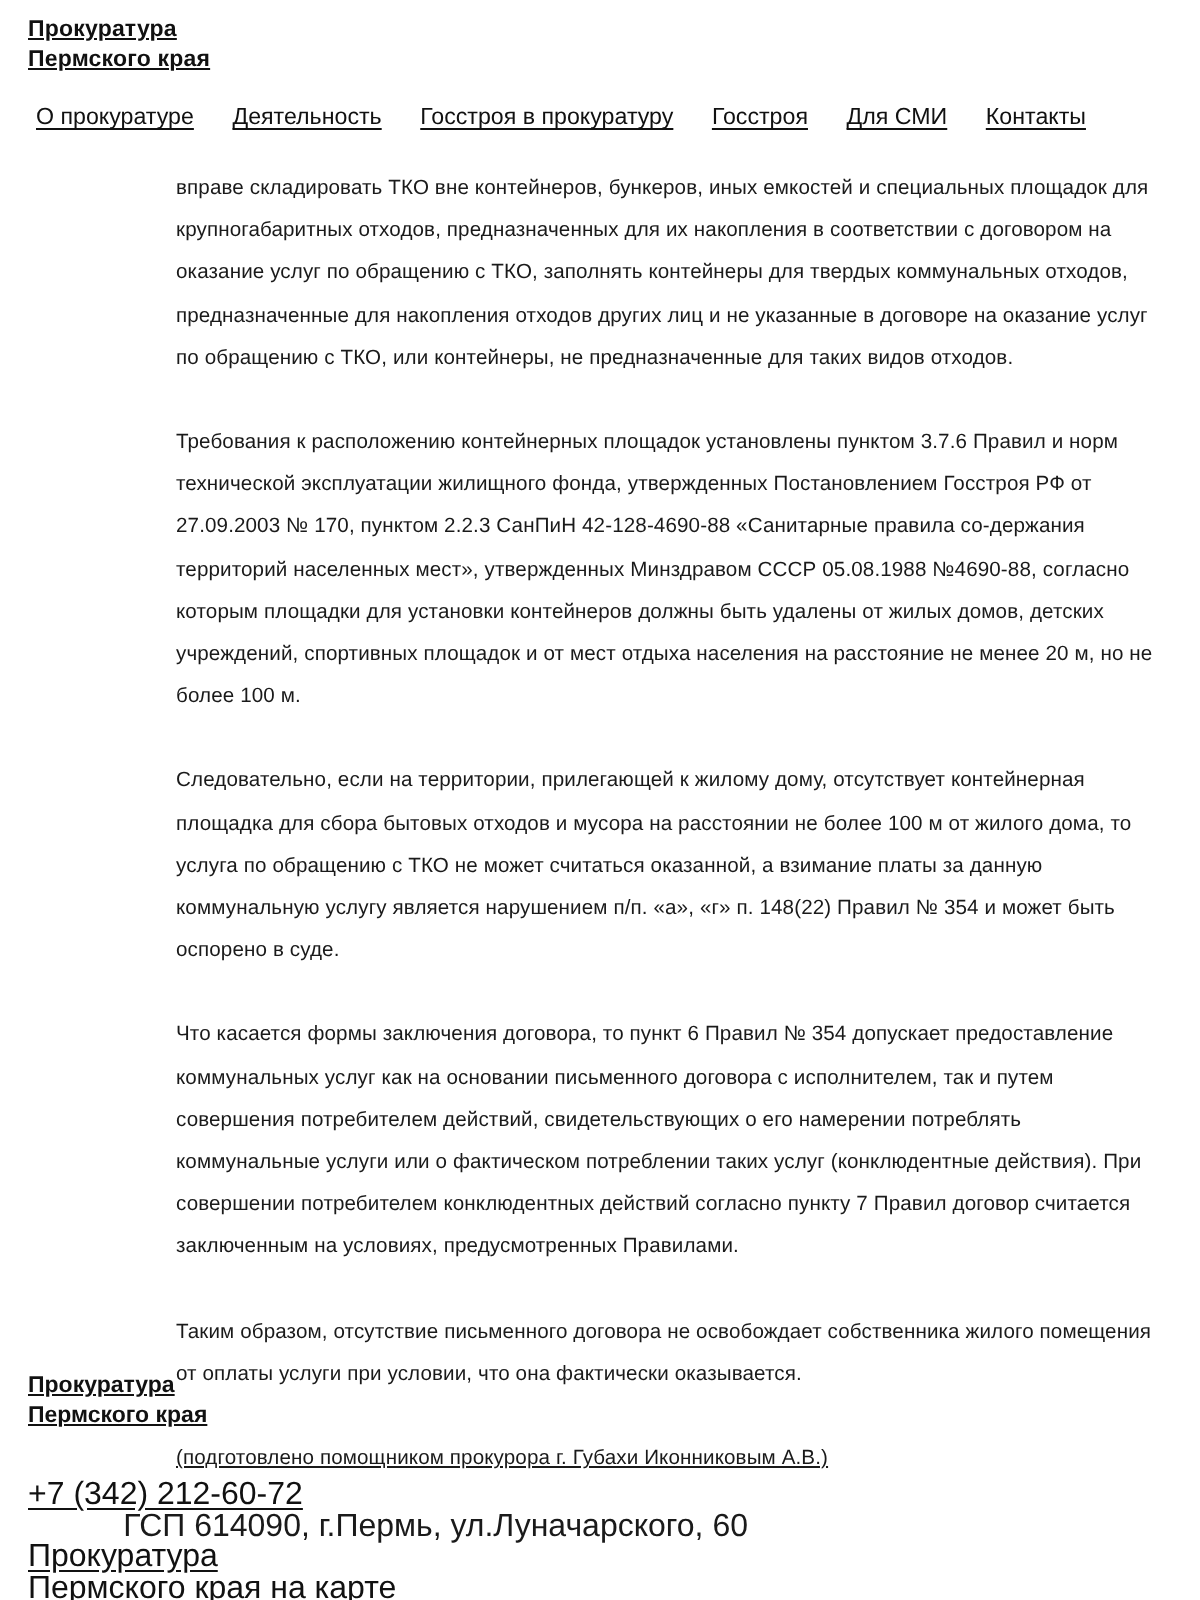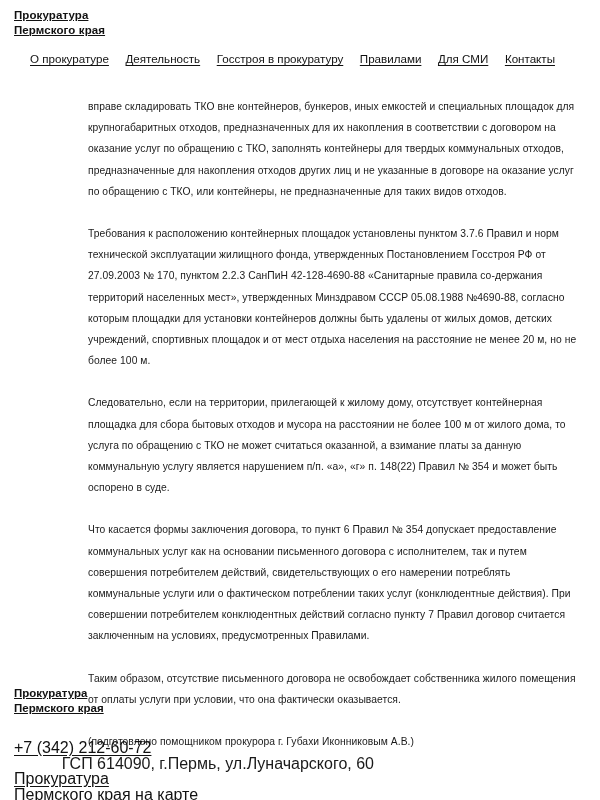--- a/index.html
+++ b/index.html
@@ -46,21 +46,21 @@
     letter-spacing: 0.1px;
     text-decoration: underline;
     text-underline-offset: 1px;
     color: #111;
     width: max-content;
   }
 
   
   .main-nav {
     position: absolute;
-    left: 16px;
+    left: 4px;
     top: 48px;
     width: 553px;
     height: 22px;
     box-sizing: border-box;
     padding-left: 14px;
     display: flex;
     align-items: center;
     justify-content: space-between;
     padding-right: 14px;
   }
@@ -71,34 +71,35 @@
     text-decoration: underline;
     text-underline-offset: 2px;
     white-space: nowrap;
     cursor: pointer;
   }
 
   
   .content {
     position: absolute;
     left: 88px;
-    top: 96px;
+    top: 84px;
     width: 496px;
   }
   .para {
     font-size: 10.3px;
     line-height: 21.2px;
     color: #1a1a1a;
     margin: 0 0 21px 0;
     text-align: left;
     letter-spacing: 0.06px;
   }
   .para:last-child { margin-bottom: 0; }
   .para.signature {
     margin-top: 15px;
+    text-decoration: underline;
   }
 
   
   .site-footer {
     position: absolute;
     left: 0;
     top: 686px;
     width: 600px;
     box-sizing: border-box;
     padding-left: 14px;
@@ -168,21 +169,21 @@
     <a class="logo-block" href="#">
       <span class="logo-line">Прокуратура</span>
       <span class="logo-line">Пермского края</span>
     </a>
   </div>
 
   <nav class="main-nav">
     <a class="nav-item" href="#">О прокуратуре</a>
     <a class="nav-item" href="#">Деятельность</a>
     <a class="nav-item" href="#">Госстроя в прокуратуру</a>
-    <a class="nav-item" href="#">Правилами</a>
+    <a class="nav-item" href="#">Госстроя</a>
     <a class="nav-item" href="#">Для СМИ</a>
     <a class="nav-item" href="#">Контакты</a>
   </nav>
 
   <main class="content">
     <p class="para">вправе складировать ТКО вне контейнеров, бункеров, иных емкостей и специальных площадок для крупногабаритных отходов, предназначенных для их накопления в соответствии с договором на оказание услуг по обращению с ТКО, заполнять контейнеры для твердых коммунальных отходов, предназначенные для накопления отходов других лиц и не указанные в договоре на оказание услуг по обращению с ТКО, или контейнеры, не предназначенные для таких видов отходов.</p>
     <p class="para">Требования к расположению контейнерных площадок установлены пунктом 3.7.6 Правил и норм технической эксплуатации жилищного фонда, утвержденных Постановлением Госстроя РФ от 27.09.2003 № 170, пунктом 2.2.3 СанПиН 42-128-4690-88 «Санитарные правила со-держания территорий населенных мест», утвержденных Минздравом СССР 05.08.1988 №4690-88, согласно которым площадки для установки контейнеров должны быть удалены от жилых домов, детских учреждений, спортивных площадок и от мест отдыха населения на расстояние не менее 20 м, но не более 100 м.</p>
     <p class="para">Следовательно, если на территории, прилегающей к жилому дому, отсутствует контейнерная площадка для сбора бытовых отходов и мусора на расстоянии не более 100 м от жилого дома, то услуга по обращению с ТКО не может считаться оказанной, а взимание платы за данную коммунальную услугу является нарушением п/п. «а», «г» п. 148(22) Правил № 354 и может быть оспорено в суде.</p>
     <p class="para">Что касается формы заключения договора, то пункт 6 Правил № 354 допускает предоставление коммунальных услуг как на основании письменного договора с исполнителем, так и путем совершения потребителем действий, свидетельствующих о его намерении потреблять коммунальные услуги или о фактическом потреблении таких услуг (конклюдентные действия). При совершении потребителем конклюдентных действий согласно пункту 7 Правил договор считается заключенным на условиях, предусмотренных Правилами.</p>
     <p class="para">Таким образом, отсутствие письменного договора не освобождает собственника жилого помещения от оплаты услуги при условии, что она фактически оказывается.</p>

